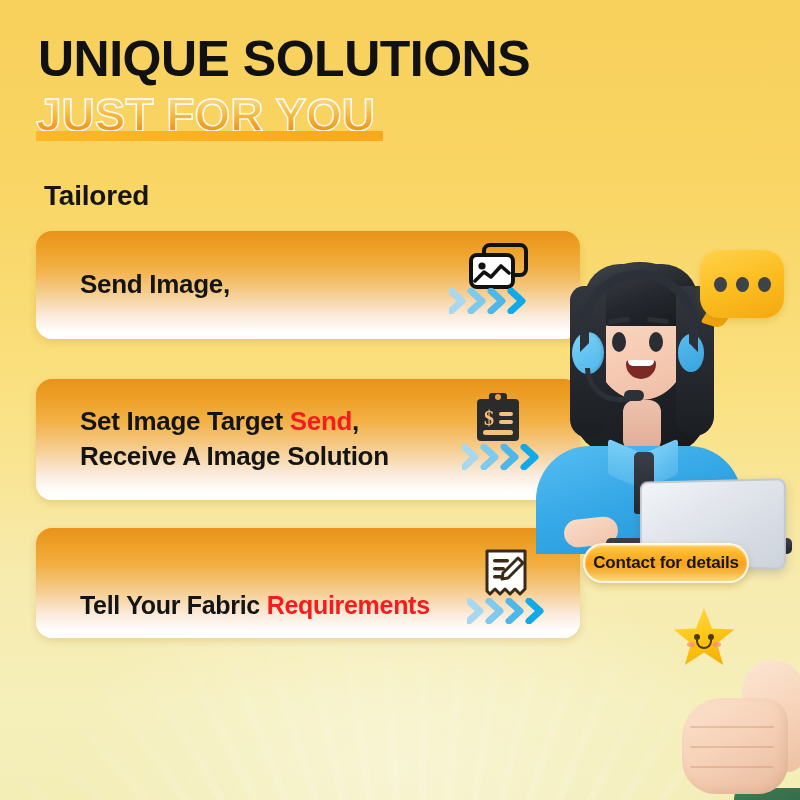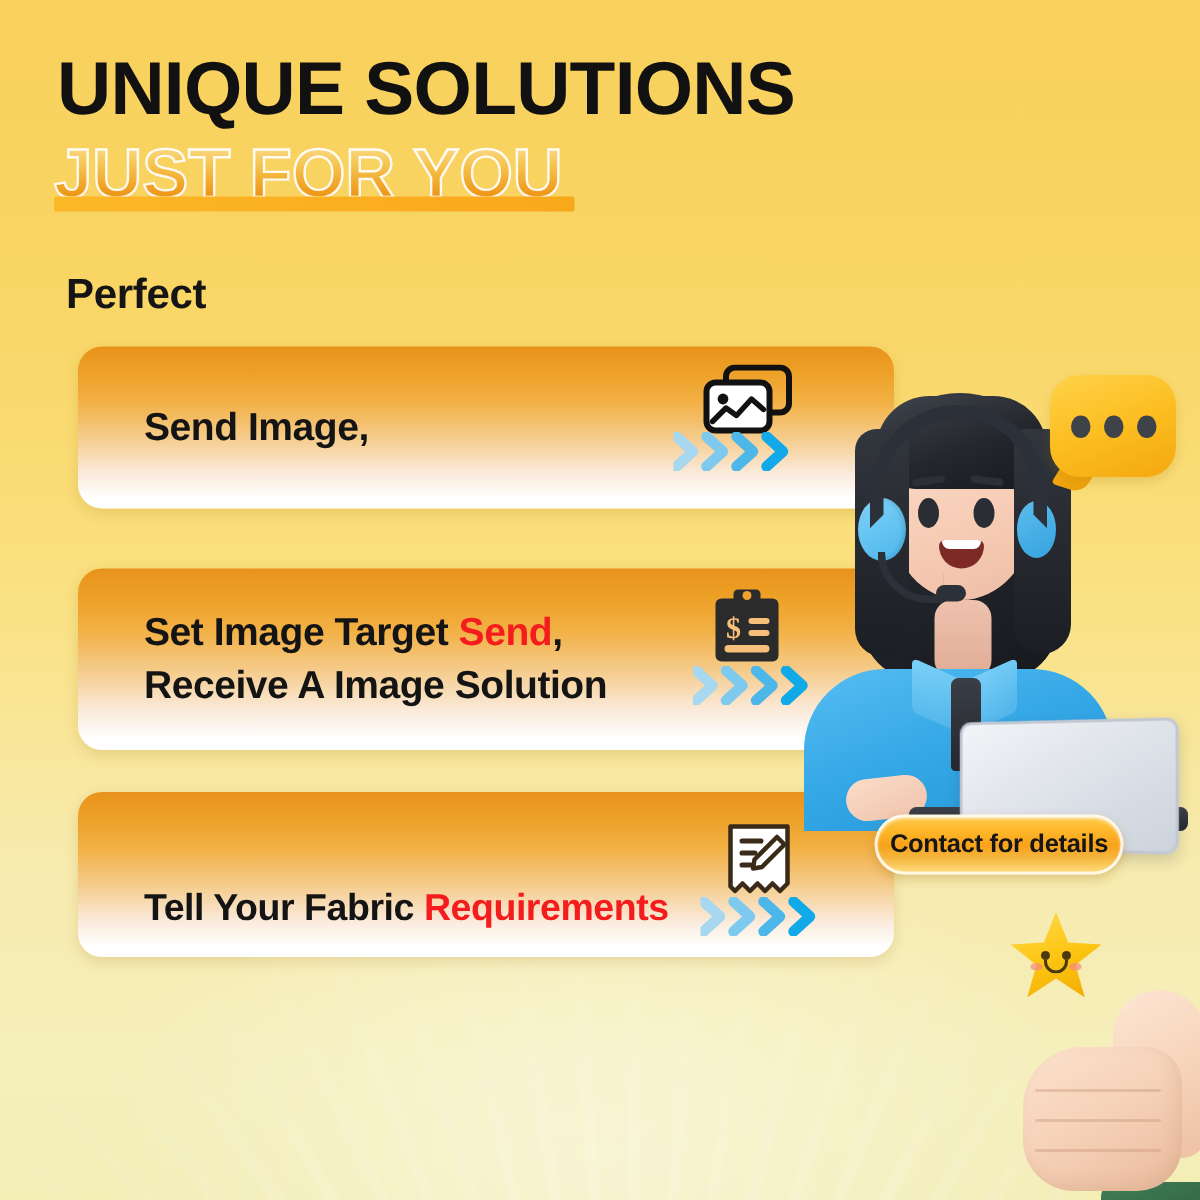--- a/index.html
+++ b/index.html
@@ -90,21 +90,21 @@
     top: 180px;
     font-size: 28px;
     font-weight: 700;
     color: #151515;
     letter-spacing: -0.2px;
   }
 
   
   .card {
     position: absolute;
-    left: 52px;
+    left: 36px;
     width: 544px;
     border-radius: 16px;
     background: linear-gradient(180deg,
       #e8921c 0%,
       #ed9f25 14%,
       #f2b044 34%,
       #f5cb8a 56%,
       #faeada 78%,
       #ffffff 94%,
       #ffffff 100%);
@@ -372,21 +372,21 @@
 
   <div class="bg-rays"></div>
   <div class="bg-glow"></div>
 
   <div class="headline">UNIQUE SOLUTIONS</div>
   <div class="subheadline-wrap">
     <span class="subheadline">JUST FOR YOU</span>
   </div>
   <div class="subheadline-underline"></div>
 
-  <div class="section-label">Perfect</div>
+  <div class="section-label">Tailored</div>
 
   <div class="card" id="card-1">
     <div class="card-text">
       <div class="card-line">
         <span>Send Image,</span>
       </div>
     </div>
   </div>
   <span class="card-icon" id="icon-1">
     <svg width="62" height="50" viewBox="0 0 62 50">

